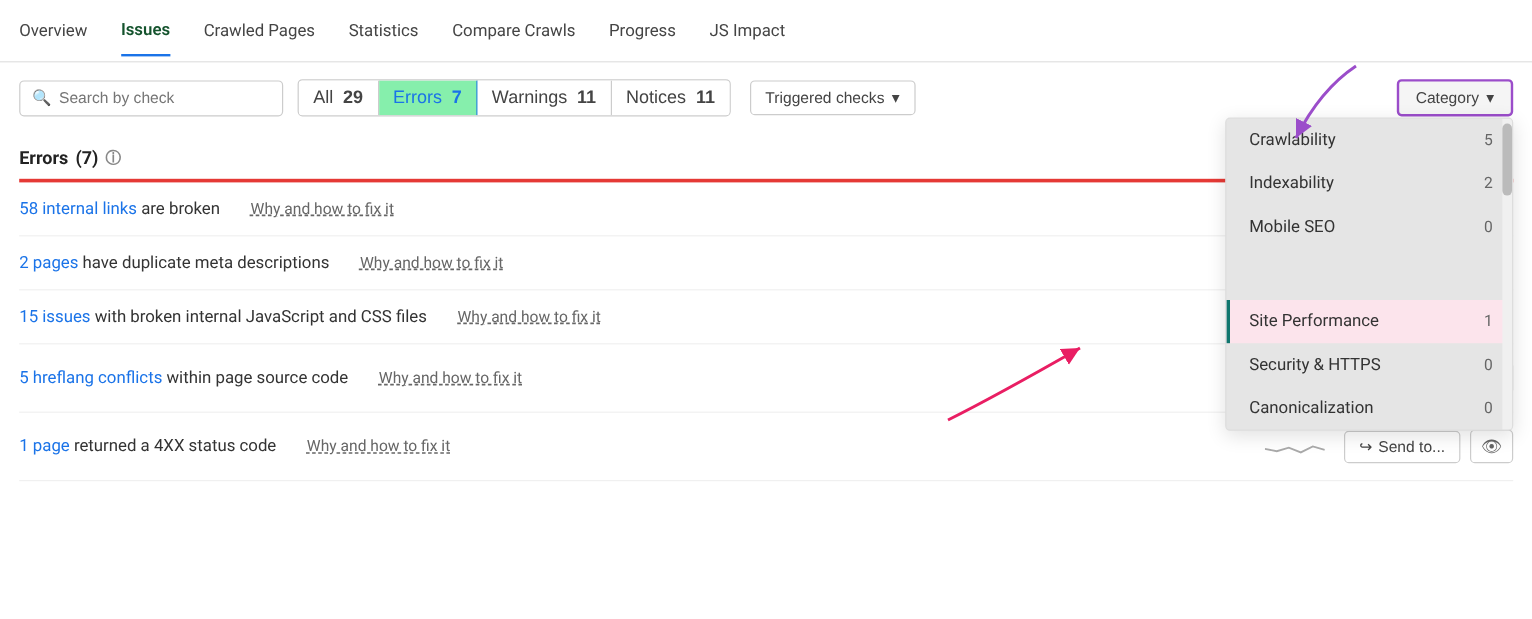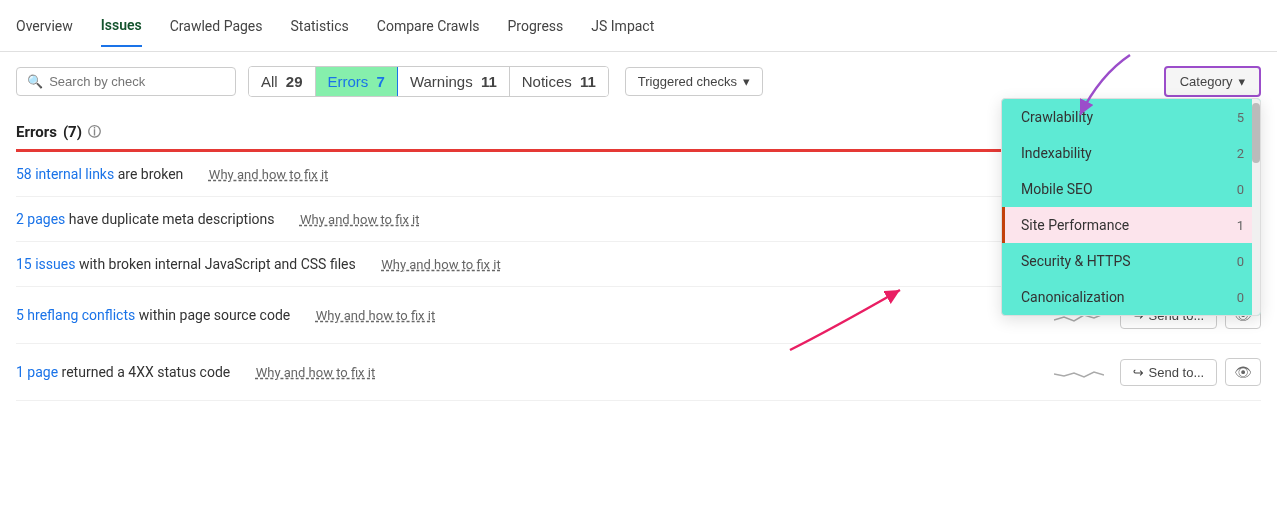--- a/index.html
+++ b/index.html
@@ -29,23 +29,23 @@
 
     
     .issue-row { display: flex; align-items: center; padding: 14px 0; border-bottom: 1px solid #f0f0f0; position: relative; }
     .issue-text { flex: 1; font-size: 14px; color: #333; }
     .issue-link { color: #1a73e8; text-decoration: none; }
     .fix-link { color: #666; font-size: 13px; text-decoration: underline; text-decoration-style: dashed; margin-left: 22px; cursor: pointer; white-space: nowrap; }
     .row-actions { display: flex; align-items: center; gap: 8px; margin-left: auto; }
     .send-btn { display: flex; align-items: center; gap: 5px; border: 1px solid #ccc; border-radius: 4px; padding: 5px 12px; font-size: 13px; color: #444; cursor: pointer; background: #fff; white-space: nowrap; }
     .eye-btn { border: 1px solid #ccc; border-radius: 4px; padding: 5px 8px; cursor: pointer; background: #fff; color: #666; font-size: 14px; }
     .sparkline { width: 50px; height: 20px; margin-right: 8px; }
-    .dropdown-menu { position: absolute; top: 98px; right: 16px; width: 260px; background: #5eead4; border: 1px solid #ddd; border-radius: 4px; box-shadow: 0 4px 16px rgba(0,0,0,0.12); z-index: 100; overflow: hidden; }
+    .dropdown-menu { position: absolute; top: 98px; right: 16px; width: 240px; background: #e5e5e5; border: 1px solid #ddd; border-radius: 4px; box-shadow: 0 4px 16px rgba(0,0,0,0.12); z-index: 100; overflow: hidden; }
     .dropdown-item { display: flex; align-items: center; justify-content: space-between; padding: 10px 16px; font-size: 14px; color: #333; cursor: pointer; border-left: 3px solid transparent; }
-    .dropdown-item.selected { background: #fce4ec; border-left: 3px solid #c2410c; }
+    .dropdown-item.selected { background: #fce4ec; border-left: 3px solid #0f766e; margin-top: 43px; }
     .dropdown-item .item-count { color: #666; font-size: 13px; }
     .dropdown-scrollbar { position: absolute; right: 0; top: 0; bottom: 0; width: 8px; background: #f0f0f0; }
     .dropdown-scrollbar-thumb { width: 8px; height: 60px; background: #bbb; border-radius: 4px; margin-top: 4px; }
 
     
     .page-overlay { position: fixed; top: 0; left: 0; pointer-events: none; z-index: 200; }
   </style>
 </head>
 <body>
 

